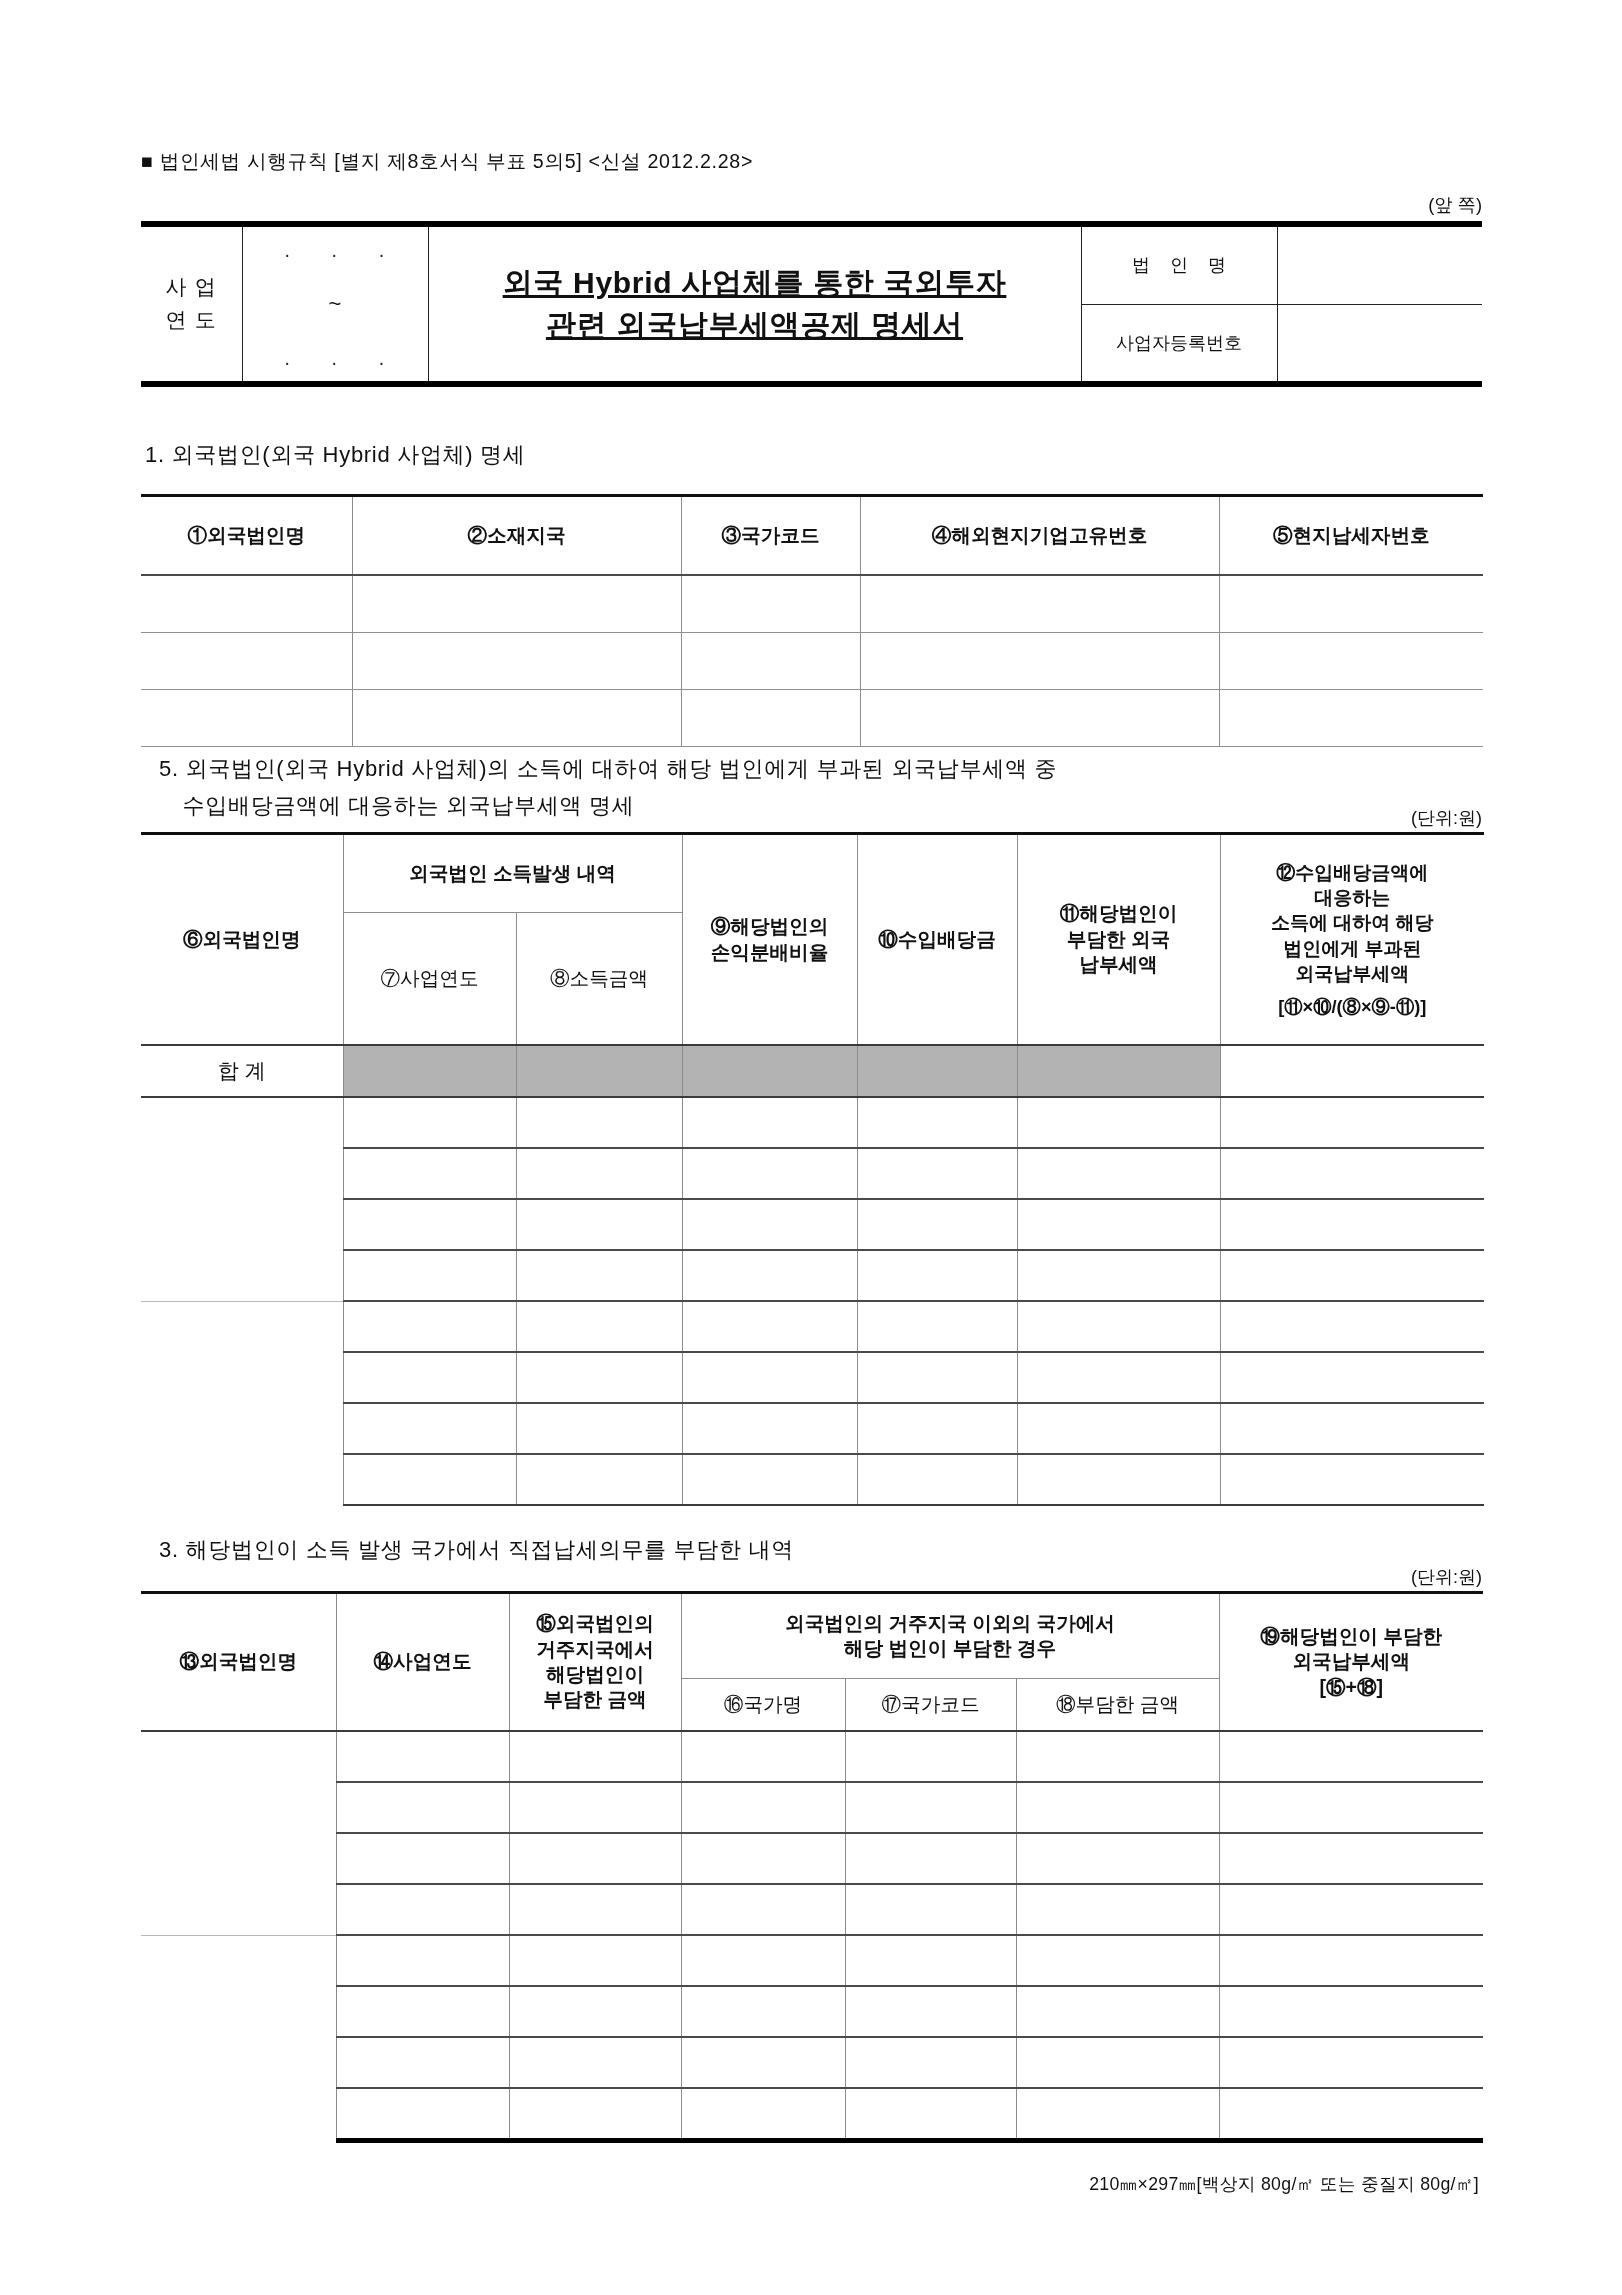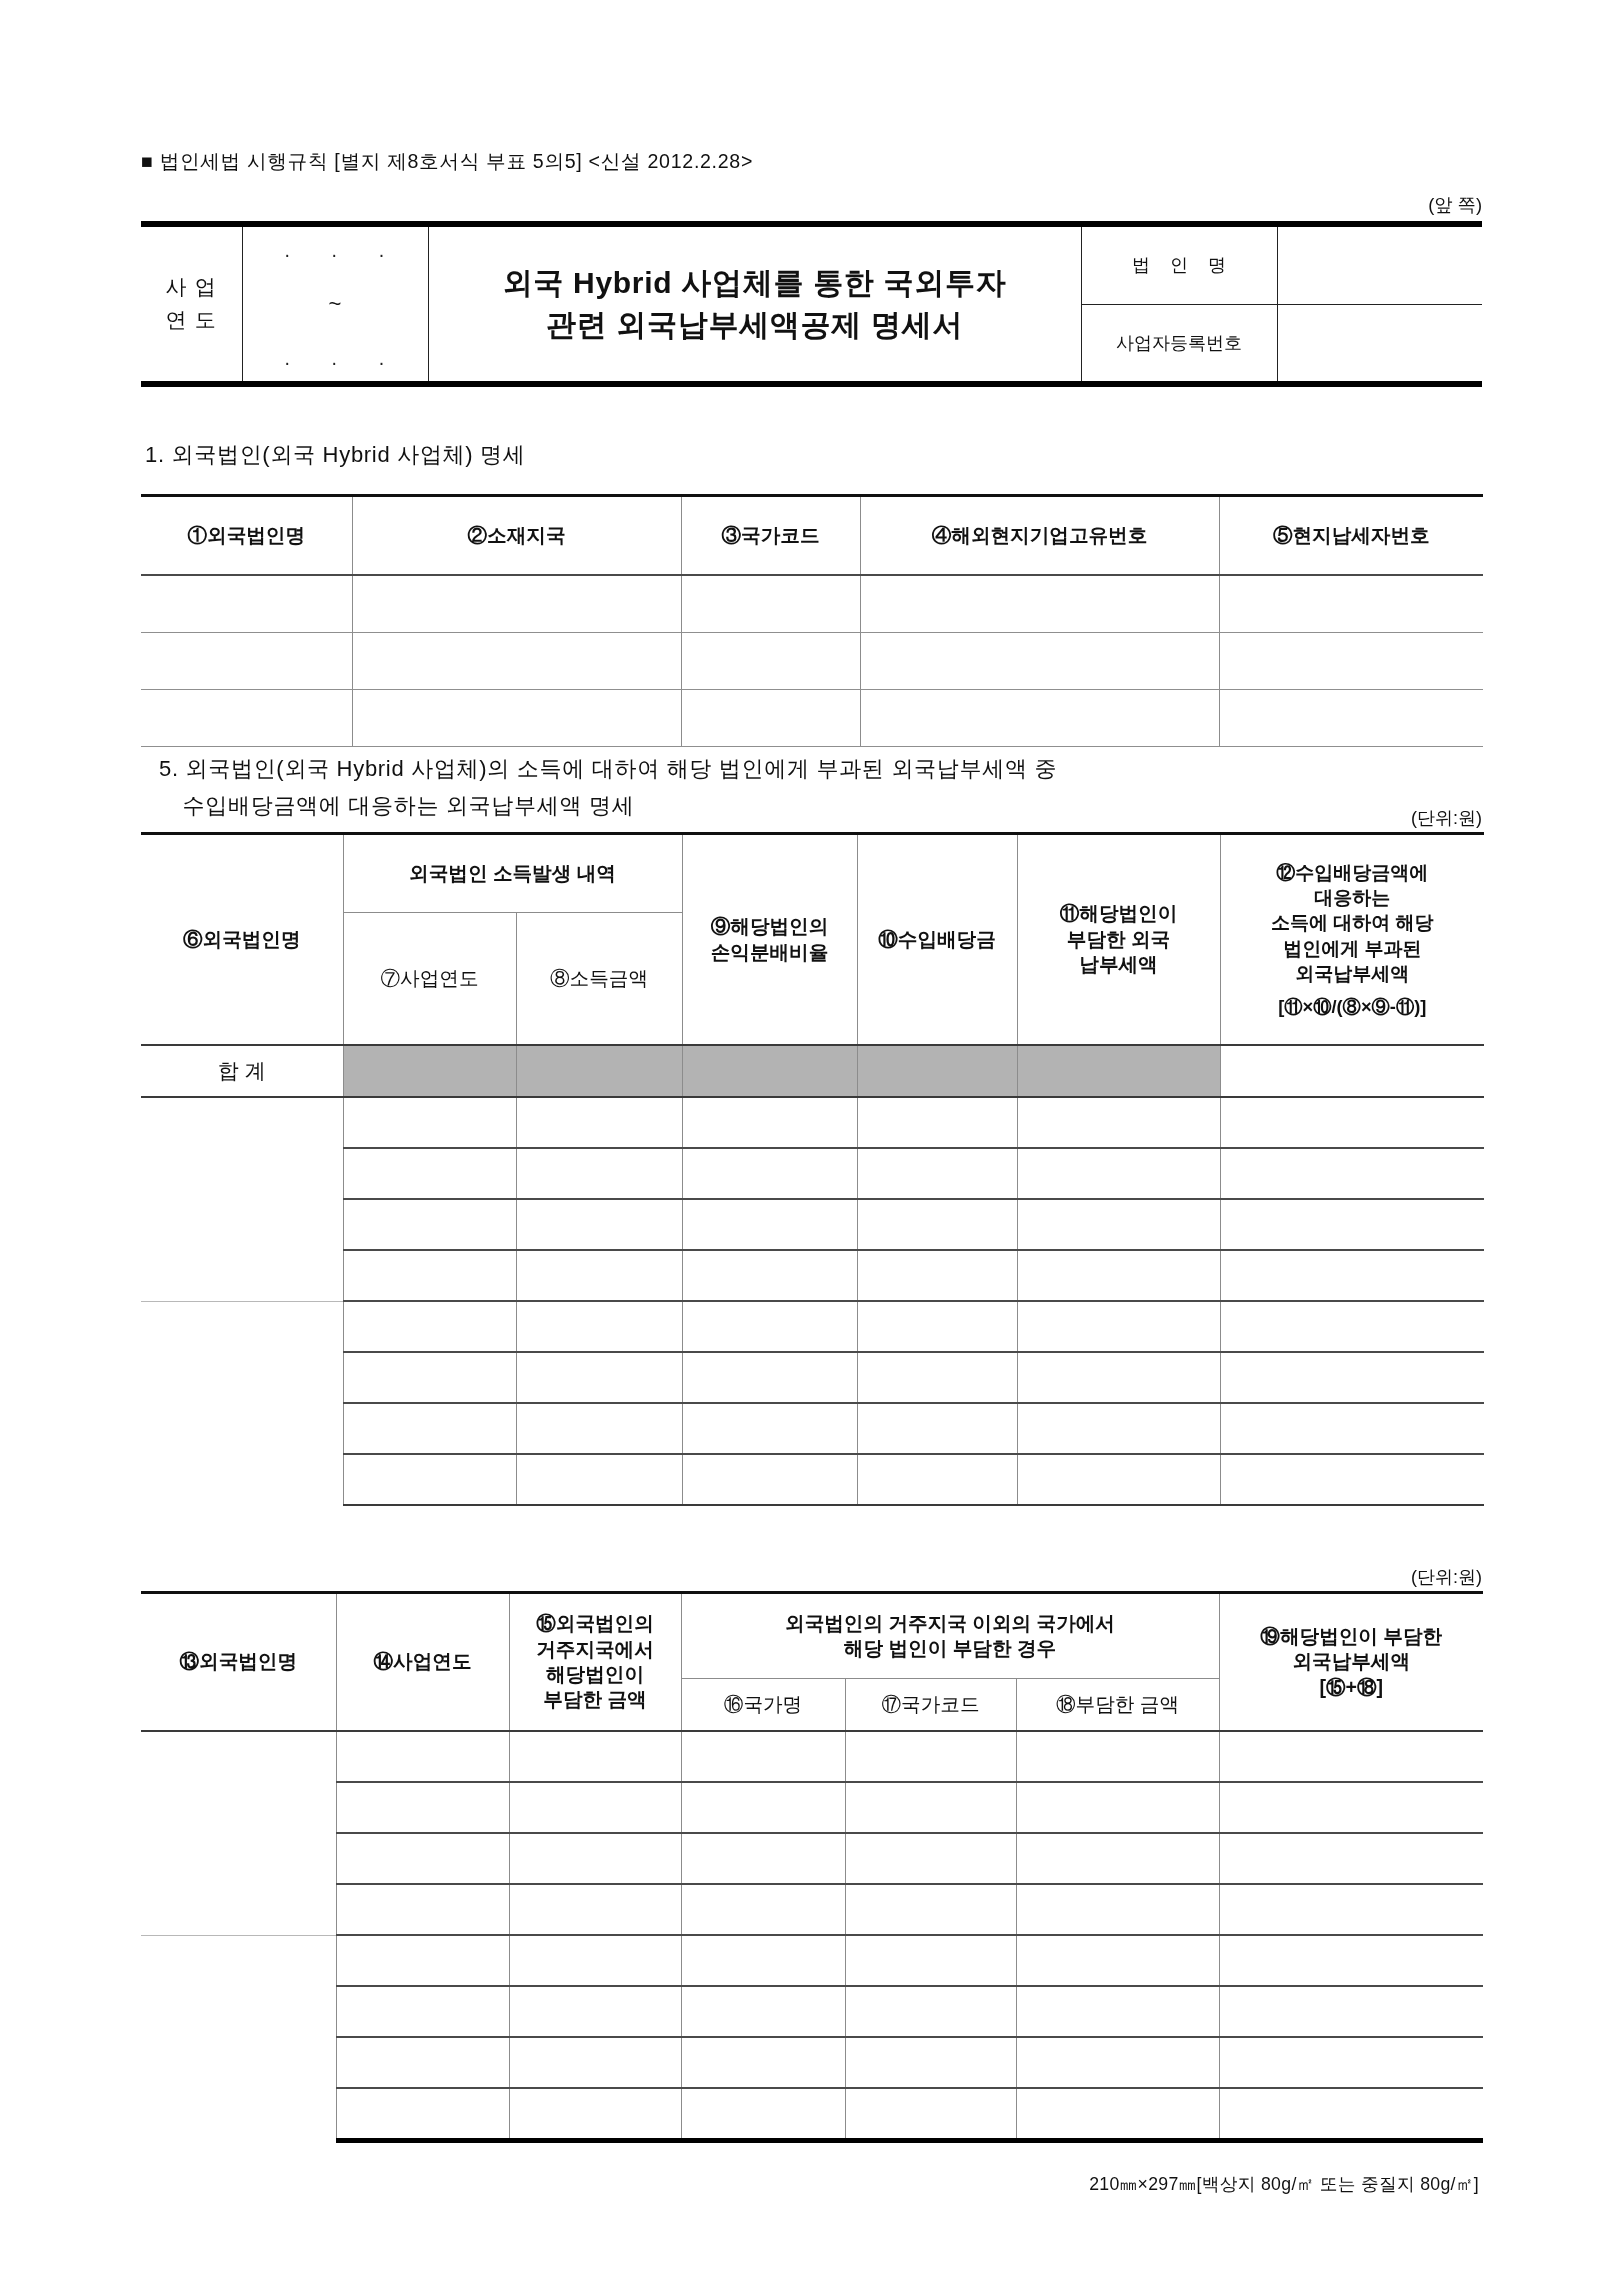--- a/index.html
+++ b/index.html
@@ -15,21 +15,21 @@
   .titletbl{border-collapse:collapse;table-layout:fixed;width:1341px;
             border-top:6.5px solid #000;border-bottom:6.5px solid #000;}
   .titletbl td{border:1.3px solid #222;padding:0;vertical-align:middle;text-align:center;}
   .titletbl td:first-child{border-left:none;}
   .titletbl td:last-child{border-right:none;}
   .byear{font-size:21px;line-height:1.55;white-space:pre-line;letter-spacing:1.3px;}
   .dates{font-size:19.6px;}
   .dates .dotrow{white-space:pre;letter-spacing:1.3px;color:#222;}
   .dates .tilde{font-size:22px;}
   .dates-inner{display:flex;flex-direction:column;justify-content:space-between;height:131px;padding:5.2px 0;}
-  .main-title{font-weight:bold;font-size:30px;line-height:1.4;letter-spacing:0.7px;}
+  .main-title{font-weight:bold;font-size:30px;line-height:1.4;letter-spacing:0.7px;text-decoration:underline;}
   .rlabel{font-size:18px;white-space:pre;}
 
   
   .sectitle{font-size:22px;letter-spacing:0.7px;}
   .sec2line2{margin-top:6.5px;padding-left:23.6px;}
   .unit{font-size:18px;}
 
   
   .t{border-collapse:collapse;table-layout:fixed;width:1341px;}
   .t td{border-left:1.3px solid #8c8c8c;border-right:1.3px solid #8c8c8c;
@@ -267,20 +267,21 @@
             <td></td>
             <td></td>
             <td></td>
             <td></td>
             <td></td>
           </tr>
     </tbody>
       </table>
   </div>
 
+  <div class="abs sectitle" style="top:1535px;left:159px;">3. 해당법인이 소득 발생 국가에서 직접납세의무를 부담한 내역</div>
   <div class="abs unit" style="top:1565px;right:141px;">(단위:원)</div>
 
   <div class="abs" style="top:1591px;left:141px;">
     <table class="t t3">
       <colgroup>
           <col style="width:195px">
           <col style="width:173px">
           <col style="width:172px">
           <col style="width:164px">
           <col style="width:171px">

